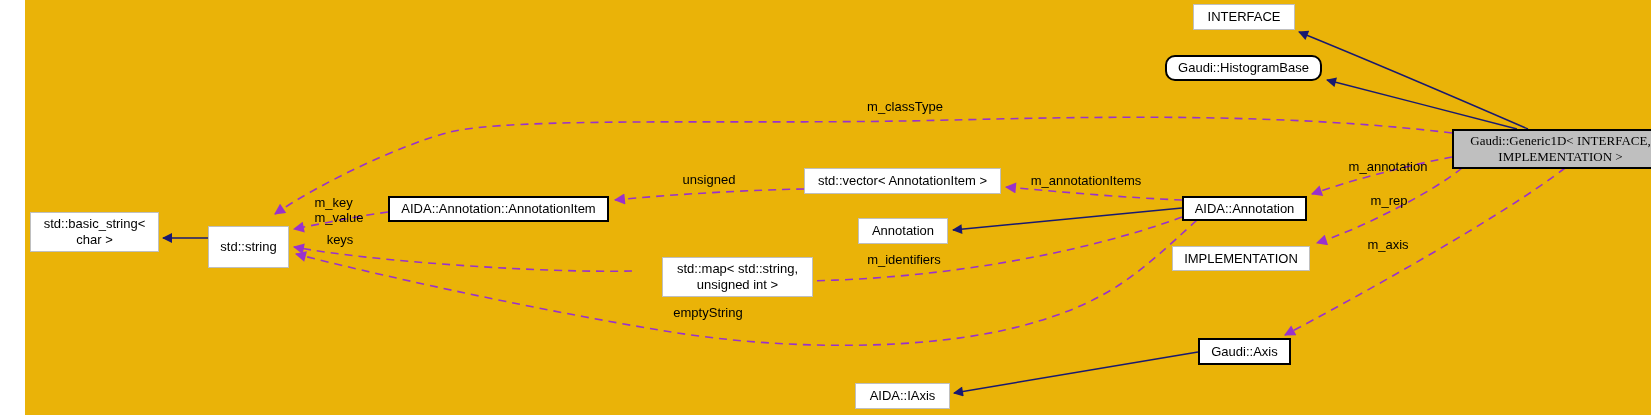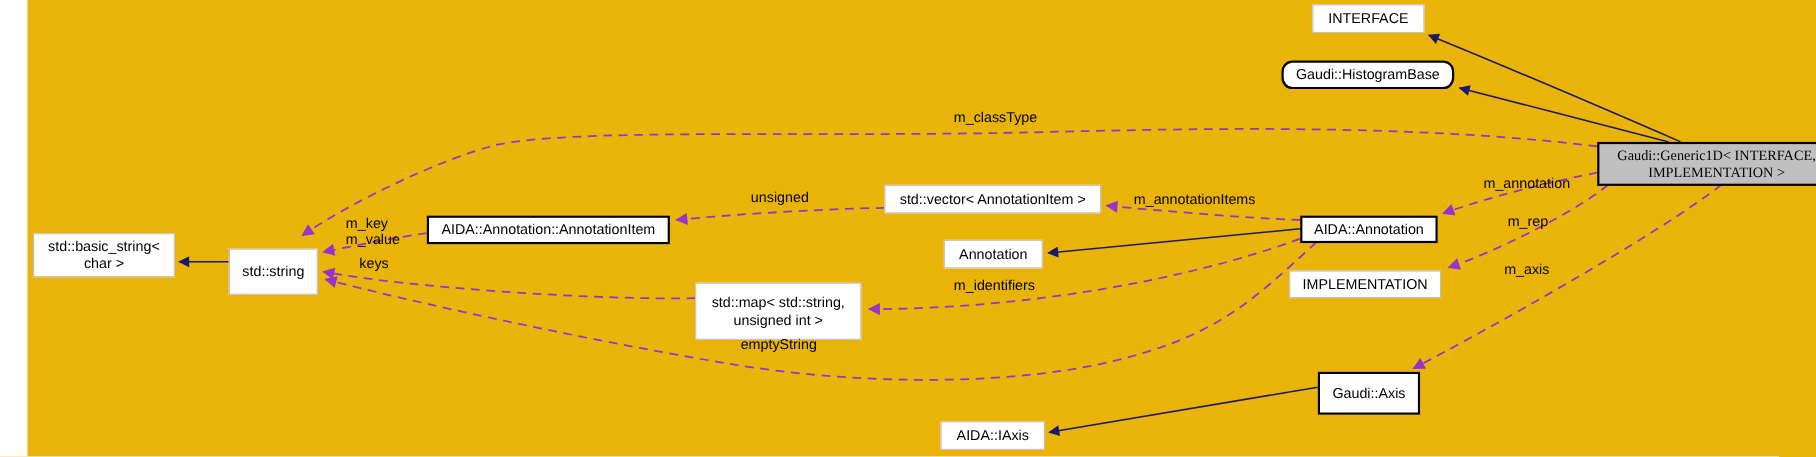--- a/index.html
+++ b/index.html
@@ -108,26 +108,26 @@
 
   <div class="node b-light" style="left:183px;top:226px;width:81px;height:42px;">
     <span>std::string</span>
   </div>
 
   <div class="node b-light" style="left:5px;top:212px;width:129px;height:40px;">
     <span>std::basic_string&lt;</span>
     <span>char &gt;</span>
   </div>
 
-  <div class="node b-light" style="left:607px;top:257px;width:151px;height:52px;">
+  <div class="node b-light" style="left:637px;top:257px;width:151px;height:40px;">
     <span>std::map&lt; std::string,</span>
     <span>unsigned int &gt;</span>
   </div>
 
-  <div class="node b-dark" style="left:1173px;top:338px;width:93px;height:39px;">
+  <div class="node b-dark" style="left:1173px;top:338px;width:93px;height:27px;">
     <span>Gaudi::Axis</span>
   </div>
 
   <div class="node b-light" style="left:830px;top:383px;width:95px;height:26px;">
     <span>AIDA::IAxis</span>
   </div>
 
   <div class="elabel" style="left:880px;top:100px;">m_classType</div>
   <div class="elabel" style="left:684px;top:173px;">unsigned</div>
   <div class="elabel" style="left:1061px;top:174px;">m_annotationItems</div>

